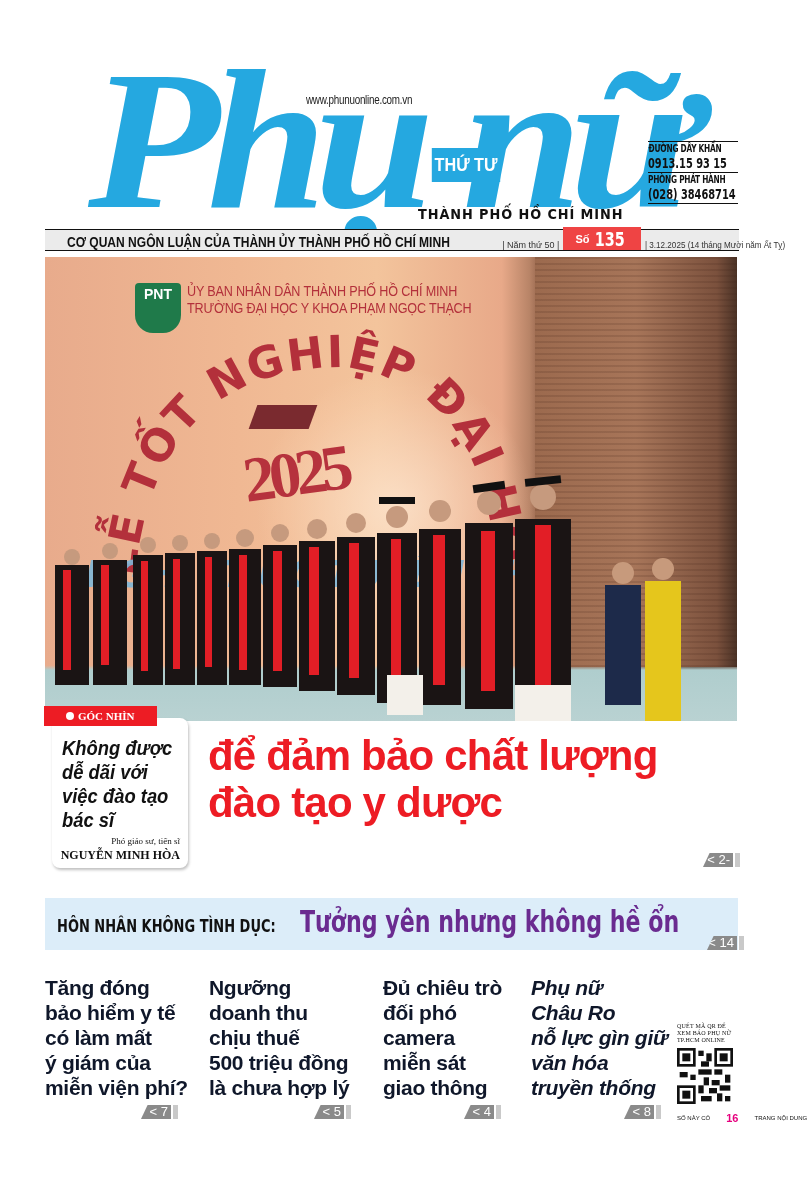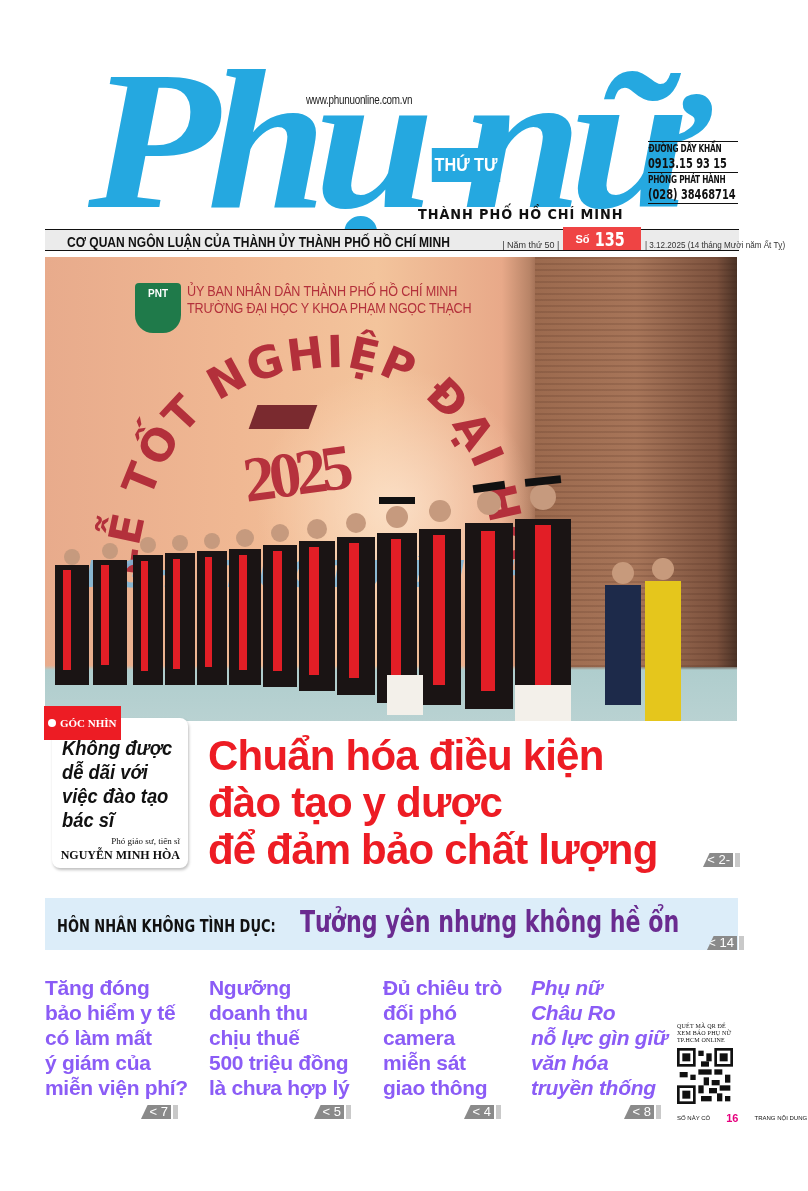--- a/index.html
+++ b/index.html
@@ -27,55 +27,55 @@
   .date-text { font-size: 9px; color: #333; margin-left: 4px; white-space: nowrap; transform: scaleX(0.9); transform-origin: left; }
 
   
   .photo { position: absolute; left: 45px; top: 257px; width: 692px; height: 464px; overflow: hidden;
     background:
       linear-gradient(180deg, rgba(0,0,0,0) 0%, rgba(0,0,0,0) 88%, rgba(175,205,205,1) 89%, rgba(185,210,210,1) 100%),
       linear-gradient(90deg, #e8ab8c 0%, #f0b893 28%, #f3c49c 48%, #e8a989 66%, #b88467 70%, #8a5a43 72%, #9b6a50 84%, #4b3327 94%, #5c3e2f 100%);
   }
   .photo .screen-glow { position: absolute; left: 210px; top: 110px; width: 280px; height: 280px; border-radius: 50%; background: radial-gradient(circle, rgba(255,235,215,0.7) 0%, rgba(255,220,190,0.2) 55%, rgba(255,220,190,0) 70%); }
   .photo .wall-panel { position: absolute; left: 490px; top: 0; width: 202px; height: 410px; background: repeating-linear-gradient(0deg, rgba(60,30,20,0.15) 0 2px, rgba(0,0,0,0) 2px 6px), linear-gradient(90deg, #9c6a4e, #a77559 50%, #7b513d 90%, #4a3226); }
-  .photo .univ-logo { position: absolute; left: 90px; top: 26px; width: 46px; height: 50px; background: #1f7a4a; border-radius: 4px 4px 18px 18px; color: #fff; font-weight: bold; font-size: 10px; text-align: center; line-height: 22px; }
+  .photo .univ-logo { position: absolute; left: 90px; top: 26px; width: 46px; height: 50px; background: #1f7a4a; border-radius: 4px 4px 18px 18px; color: #fff; font-weight: bold; font-size: 14px; text-align: center; line-height: 22px; }
   .photo .univ-lines { position: absolute; left: 142px; top: 26px; color: #b3303b; font-family: "Liberation Sans", sans-serif; font-size: 14px; line-height: 17px; letter-spacing: -0.2px; transform: scaleX(0.9); transform-origin: left; }
   .photo .ceremony-title { position: absolute; left: 50px; top: 70px; width: 430px; height: 260px; }
   .photo .ceremony-title svg { width: 100%; height: 100%; }
   .photo .year-mark { position: absolute; left: 198px; top: 180px; font-family: "Liberation Serif", serif; font-size: 64px; color: #b6323d; font-weight: bold; letter-spacing: -6px; transform: rotate(-8deg); }
   .photo .cap { position: absolute; left: 208px; top: 148px; width: 60px; height: 24px; background: #7a2a2f; transform: skewX(-20deg); }
   .photo .ritual { position: absolute; left: 40px; top: 295px; font-family: "DejaVu Sans", sans-serif; font-weight: bold; font-style: italic; font-size: 38px; color: #7fb7d9; letter-spacing: -1px; opacity: 0.9; white-space: nowrap; }
   .photo .caption { position: absolute; left: 490px; top: 153px; width: 140px; text-align: right; color: #fff; font-size: 8px; line-height: 12px; text-shadow: 0 0 2px rgba(0,0,0,0.5); }
   .photo .caption .credit { font-size: 7px; font-weight: bold; letter-spacing: 0.3px; }
   .grads { position: absolute; left: 0; top: 218px; width: 692px; height: 246px; }
 
   
   .opinion { position: absolute; left: 52px; top: 718px; width: 136px; height: 150px; background: #fff; border-radius: 8px; box-shadow: 1px 2px 3px rgba(0,0,0,0.25); }
-  .opinion-tag { position: absolute; left: 44px; top: 706px; height: 34px; padding: 0 4px; background: #ed1c24; color: #fff; font-family: "Liberation Serif", serif; font-weight: bold; font-size: 11px; line-height: 18px; display: flex; align-items: center; gap: 4px; z-index: 3; }
+  .opinion-tag { position: absolute; left: 44px; top: 706px; height: 20px; padding: 0 22px; background: #ed1c24; color: #fff; font-family: "Liberation Serif", serif; font-weight: bold; font-size: 11px; line-height: 18px; display: flex; align-items: center; gap: 4px; z-index: 3; }
   .opinion-tag .dot { width: 8px; height: 8px; border-radius: 50%; background: #fff; }
   .opinion-title { position: absolute; left: 10px; top: 18px; width: 126px; font-family: "Liberation Sans", sans-serif; font-style: italic; font-weight: bold; font-size: 20px; line-height: 24px; color: #111; transform: scaleX(0.92); transform-origin: left; }
   .opinion-role { position: absolute; right: 8px; top: 118px; font-family: "Liberation Serif", serif; font-size: 9px; color: #111; text-align: right; }
   .opinion-author { position: absolute; right: 8px; top: 130px; font-family: "Liberation Serif", serif; font-weight: bold; font-size: 12px; color: #111; white-space: nowrap; }
 
   
   .headline { position: absolute; left: 208px; top: 732px; width: 540px; font-family: "Liberation Sans", sans-serif; font-weight: bold; font-size: 42px; line-height: 47px; color: #ed1c24; letter-spacing: -0.8px; }
   .headline span { display: block; white-space: nowrap; }
 
   
   .pref { position: absolute; height: 14px; display: flex; align-items: stretch; }
   .pref .tri { width: 30px; background: #8a8a8a; clip-path: polygon(22% 0, 100% 0, 100% 100%, 0 100%); color: #fff; font-size: 13px; line-height: 14px; text-align: right; padding-right: 3px; box-sizing: border-box; }
   .pref .bar { width: 5px; margin-left: 2px; background: #c9c9c9; }
 
   
   .banner { position: absolute; left: 45px; top: 898px; width: 693px; height: 52px; background: #dcedf9; }
   .banner-kicker { position: absolute; left: 12px; top: 18px; font-family: "DejaVu Sans Condensed", "DejaVu Sans", sans-serif; font-weight: bold; font-size: 17px; color: #111; white-space: nowrap; transform: scaleX(0.85); transform-origin: left; }
   .banner-title { position: absolute; left: 255px; top: 6px; font-family: "DejaVu Sans Condensed", "DejaVu Sans", sans-serif; font-weight: bold; font-size: 30px; color: #6a2b90; white-space: nowrap; transform: scaleX(0.82); transform-origin: left; }
 
   
-  .teaser { position: absolute; top: 975px; font-family: "Liberation Sans", sans-serif; font-weight: bold; font-size: 21px; line-height: 25px; color: #8b5cf6; letter-spacing: -0.3px; }
+  .teaser { position: absolute; top: 975px; font-family: "Liberation Sans", sans-serif; font-weight: bold; font-size: 21px; line-height: 25px; color: #0f172a; letter-spacing: -0.3px; }
   .teaser span { display: block; white-space: nowrap; }
   .teaser.italic { font-style: italic; }
 
   .qr-block { position: absolute; left: 677px; top: 1023px; width: 62px; }
   .qr-label { font-family: "Liberation Serif", serif; font-size: 6px; line-height: 7px; color: #111; letter-spacing: 0.2px; }
   .qr { margin-top: 4px; width: 56px; height: 56px; }
   .pages-note { position: absolute; left: 677px; top: 1112px; font-size: 6px; color: #111; white-space: nowrap; display: flex; align-items: center; gap: 16px; }
   .pages-note .num { color: #e6007e; font-weight: bold; font-size: 11px; }
 </style>
 </head>
@@ -199,23 +199,22 @@
   <span class="dot"></span>
   <span>GÓC NHÌN</span>
 </div>
 <article class="opinion">
   <div class="opinion-title">Không được dễ dãi với việc đào tạo bác sĩ</div>
   <div class="opinion-role">Phó giáo sư, tiến sĩ</div>
   <div class="opinion-author">NGUYỄN MINH HÒA</div>
 </article>
 
 <h1 class="headline" style="margin:0;">
-  <span>Chuẩn hóa điều kiện</span>
+  <span>để đảm bảo chất lượng</span>
   <span>đào tạo y dược</span>
-  <span>để đảm bảo chất lượng</span>
 </h1>
 <div class="pref" style="left:703px; top:853px;">
   <span class="tri">&lt; 2-3</span>
   <span class="bar"></span>
 </div>
 
 <section class="banner">
   <span class="banner-kicker">HÔN NHÂN KHÔNG TÌNH DỤC:</span>
   <span class="banner-title">Tưởng yên nhưng không hề ổn</span>
 </section>

